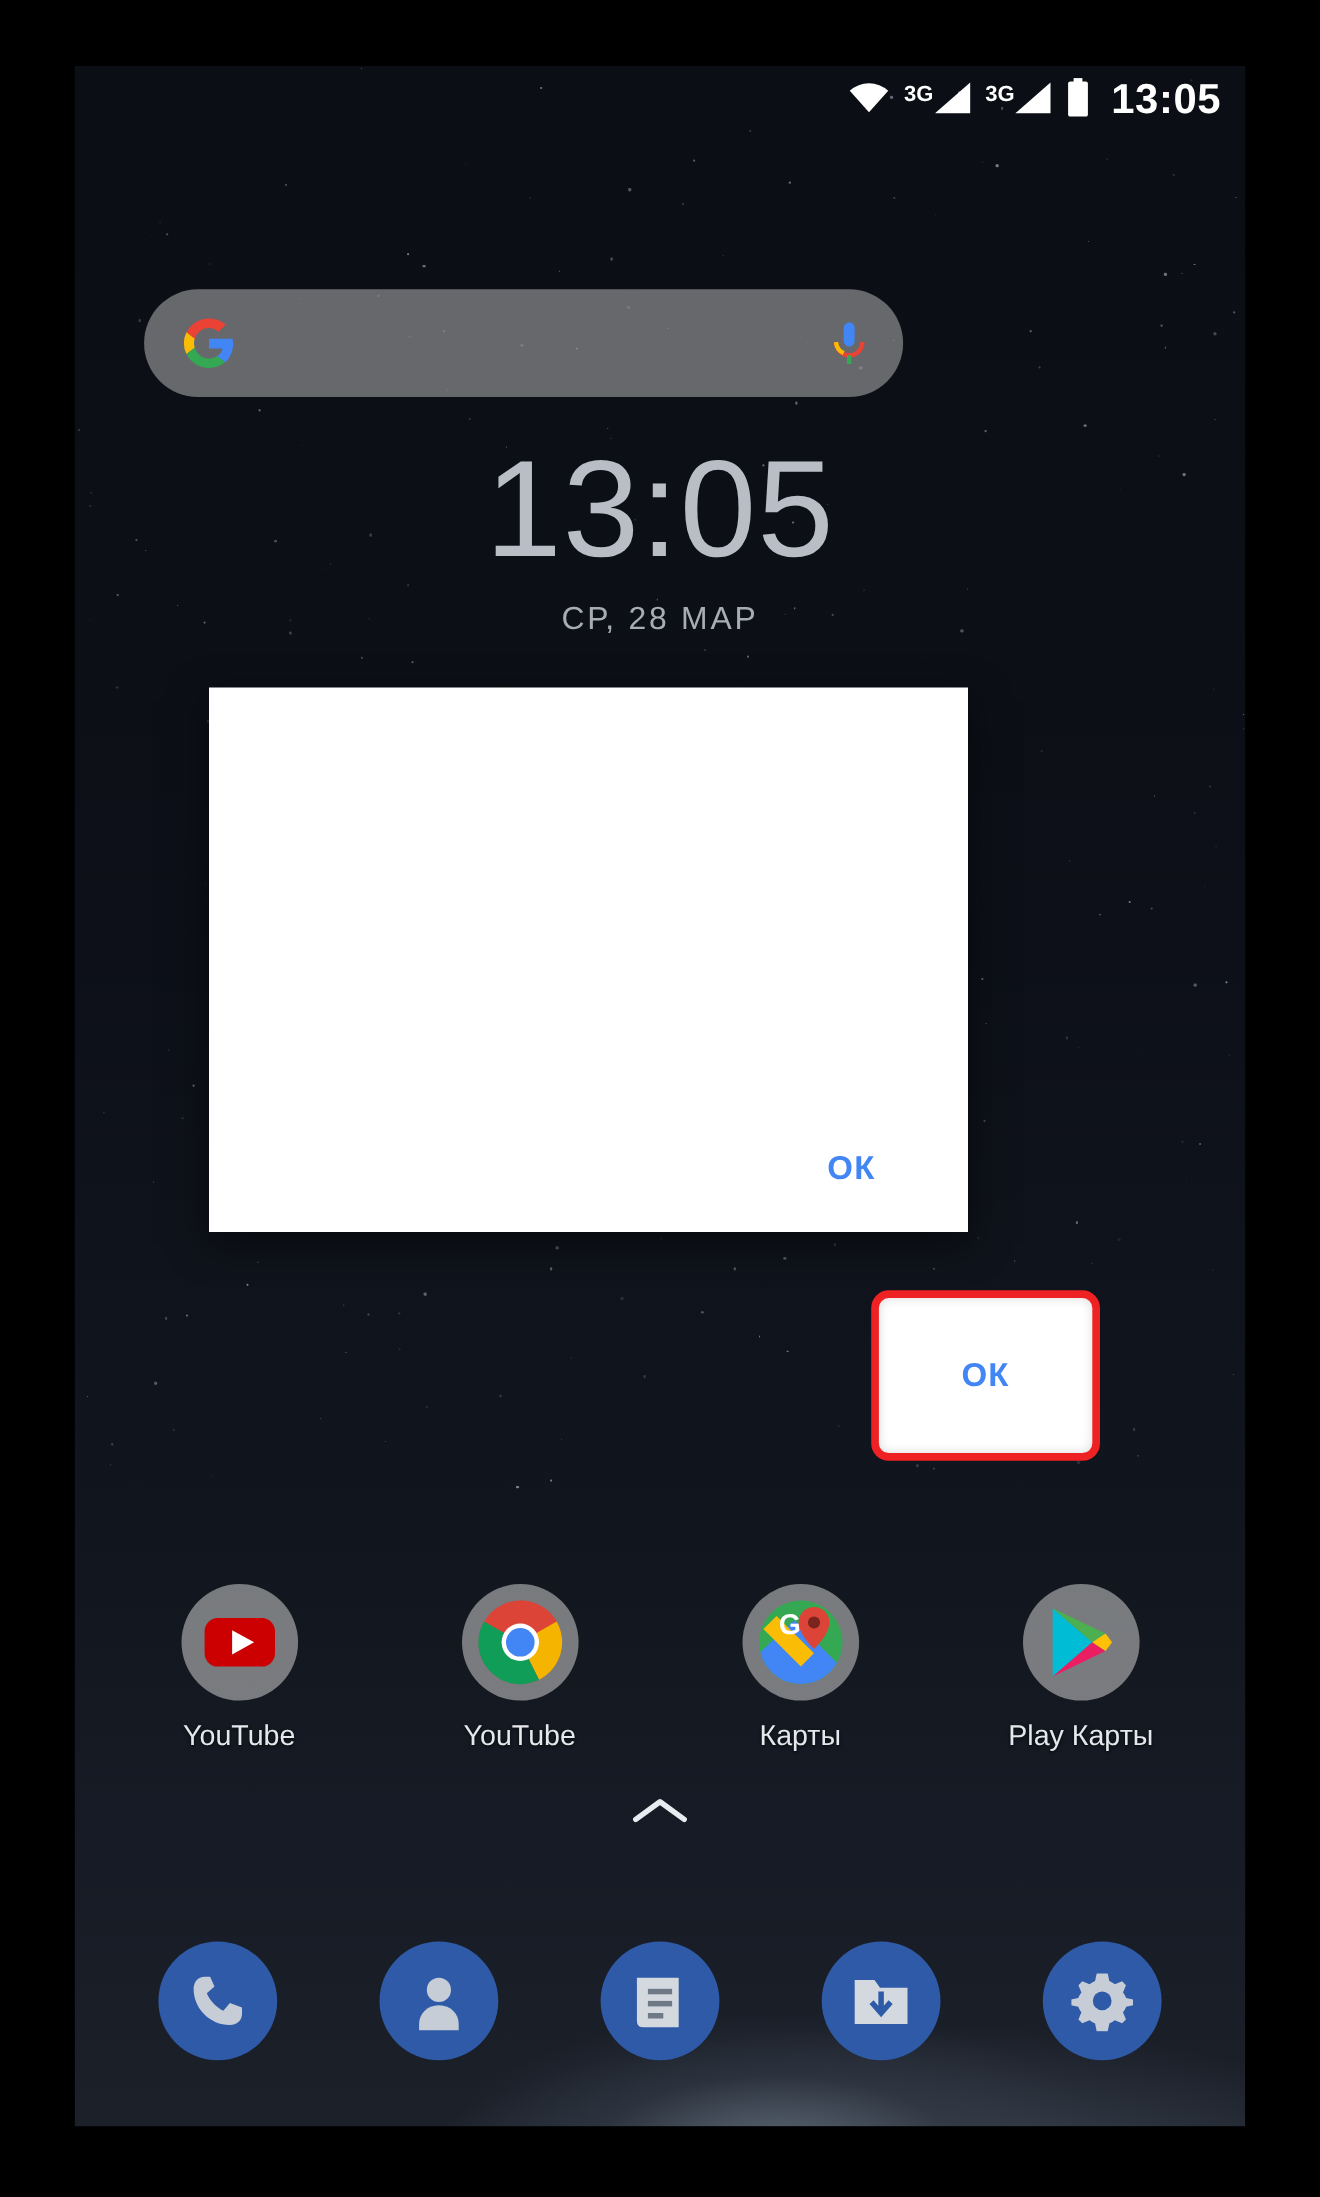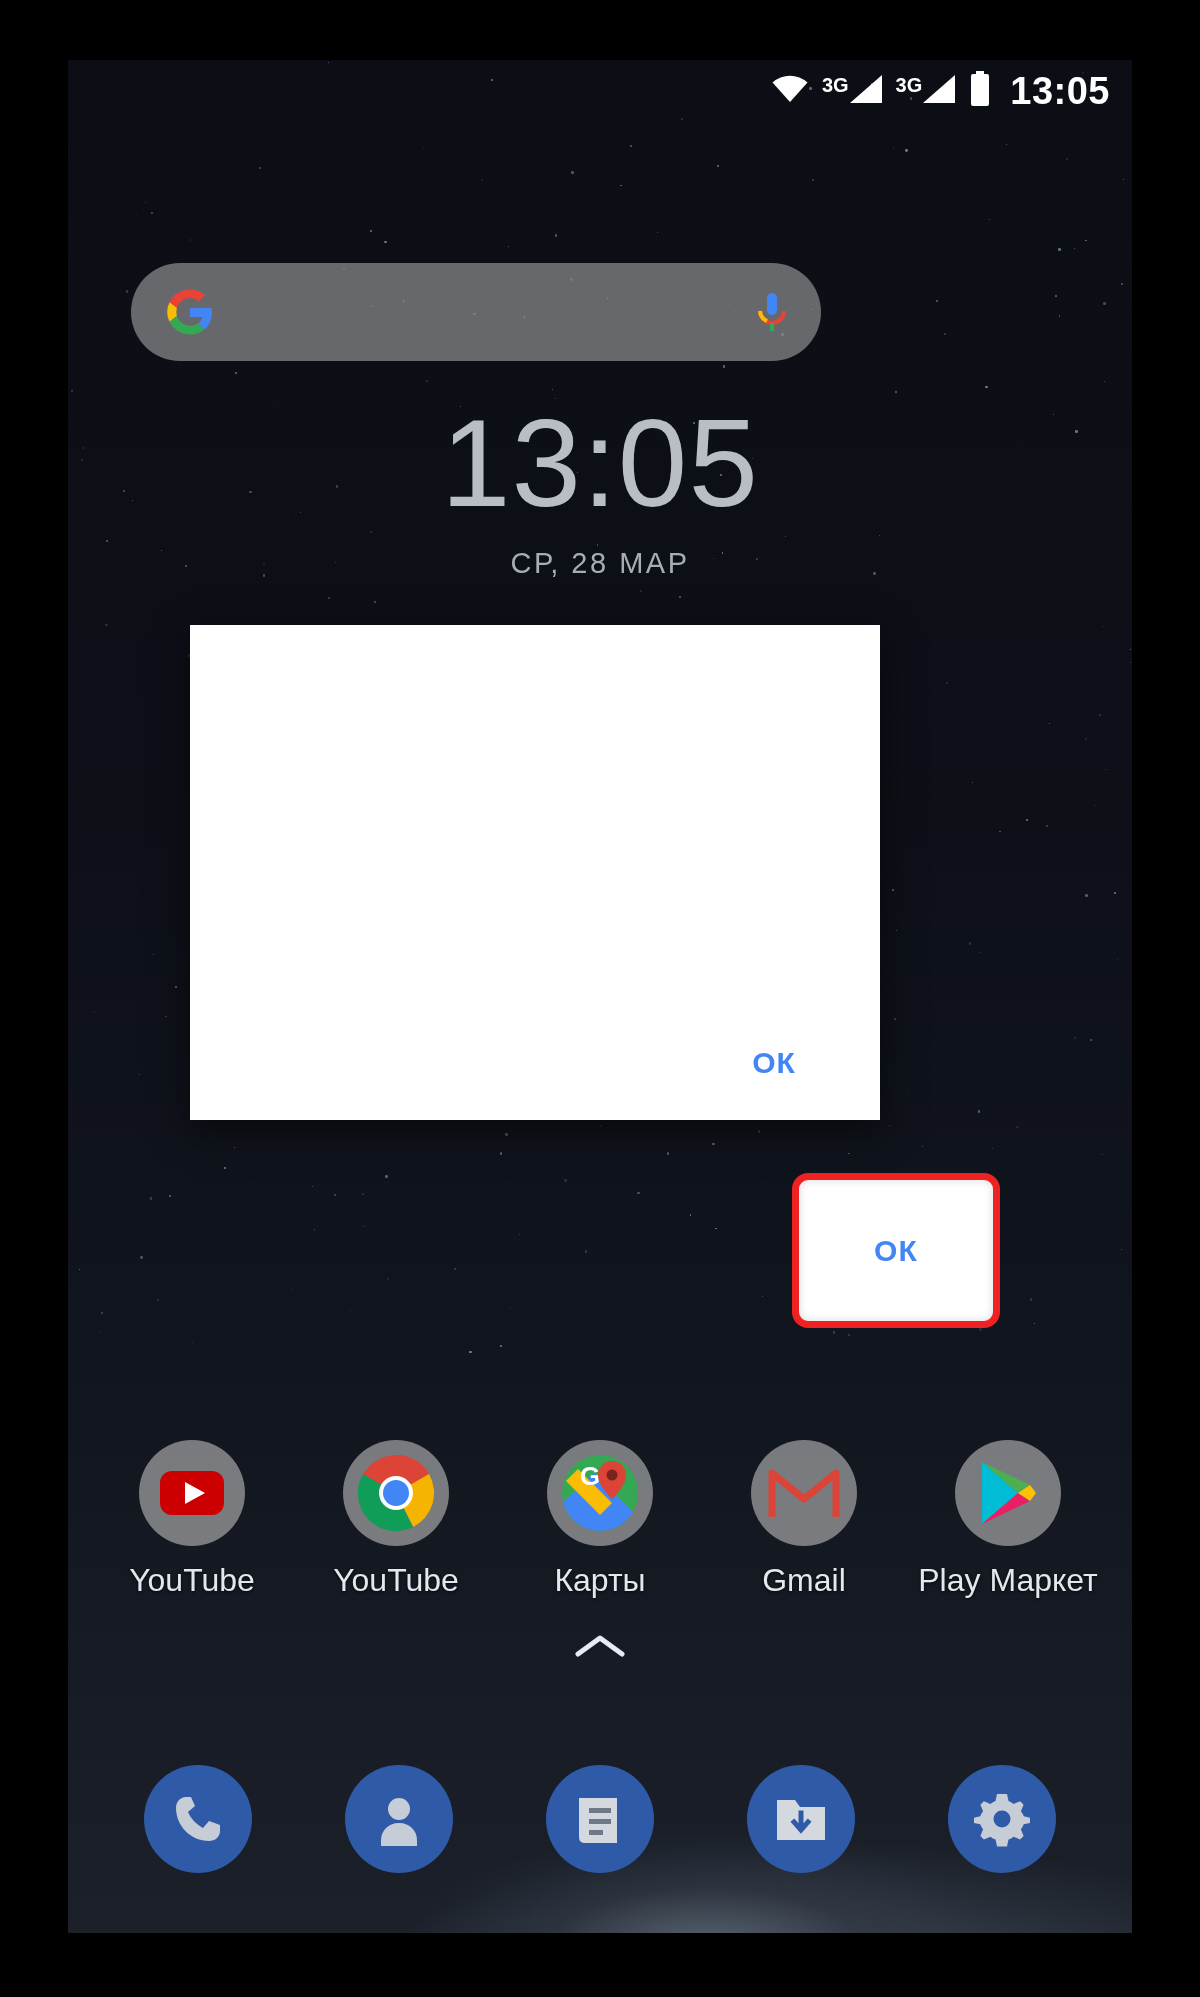--- a/index.html
+++ b/index.html
@@ -106,21 +106,21 @@
   .app-cell { width: 180px; text-align: center; }
   .app-icon-wrap {
     width: 106px; height: 106px; margin: 0 auto;
     border-radius: 50%;
     background: rgba(215,215,215,0.52);
     display: flex; align-items: center; justify-content: center;
   }
   .app-label {
     margin-top: 16px;
     color: #e4e7ec;
-    font-size: 32px;
+    font-size: 26px;
     font-weight: 400;
     text-shadow: 0 1px 3px rgba(0,0,0,.8);
     white-space: nowrap;
   }
 
   
   #drawer-chevron {
     position: absolute; left: 0; top: 1572px;
     width: 1064px; text-align: center;
   }
@@ -570,39 +570,31 @@
               <path d="M6 28 L40 62 L52 50 L18 16 Z" fill="#FBBC05"></path>
             </g>
             <text x="20" y="32" font-family="Liberation Sans, sans-serif" font-size="26" font-weight="700" fill="#ffffff">G</text>
             <path d="M52 8 a14 14 0 0 1 14 14 c0 11 -14 24 -14 24 s-14 -13 -14 -24 a14 14 0 0 1 14 -14 z" fill="#DB4437"></path>
             <circle cx="52" cy="22" r="5.5" fill="#7a241d"></circle>
           </svg>
         </div>
         <div class="app-label">Карты</div>
       </div>
 
-      <div class="app-cell">
-        <div class="app-icon-wrap">
-          <svg width="72" height="56" viewBox="0 0 72 56">
-            <path d="M4 52 L4 8 L36 34 L68 8 L68 52" stroke="#DB4437" stroke-width="7" fill="none" stroke-linejoin="round"></path>
-          </svg>
-        </div>
-        <div class="app-label">Gmail</div>
-      </div>
 
       <div class="app-cell">
         <div class="app-icon-wrap">
           <svg width="60" height="66" viewBox="0 0 60 66">
             <path d="M4 2 L40 33 L4 64 Z" fill="#00BCD4"></path>
             <path d="M4 2 L40 33 L52 25 Z" fill="#4CAF50"></path>
             <path d="M4 64 L40 33 L52 41 Z" fill="#E91E63"></path>
             <path d="M52 25 L58 33 L52 41 L40 33 Z" fill="#FFC107"></path>
           </svg>
         </div>
-        <div class="app-label">Play Маркет</div>
+        <div class="app-label">Play Карты</div>
       </div>
     </div>
 
     <div id="drawer-chevron">
       <svg width="52" height="28" viewBox="0 0 52 28">
         <path d="M4 22 L26 6 L48 22" stroke="#e8ebf0" stroke-width="5" fill="none" stroke-linecap="round" stroke-linejoin="round"></path>
       </svg>
     </div>
 
     <div id="dock">

